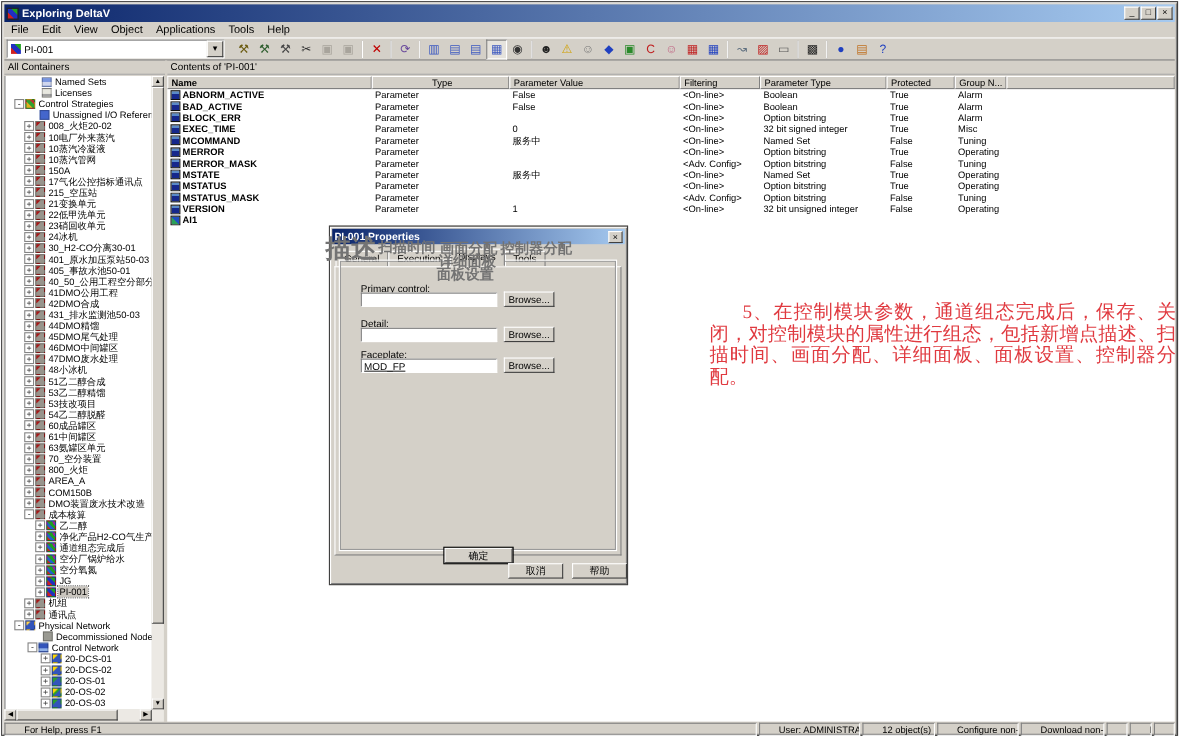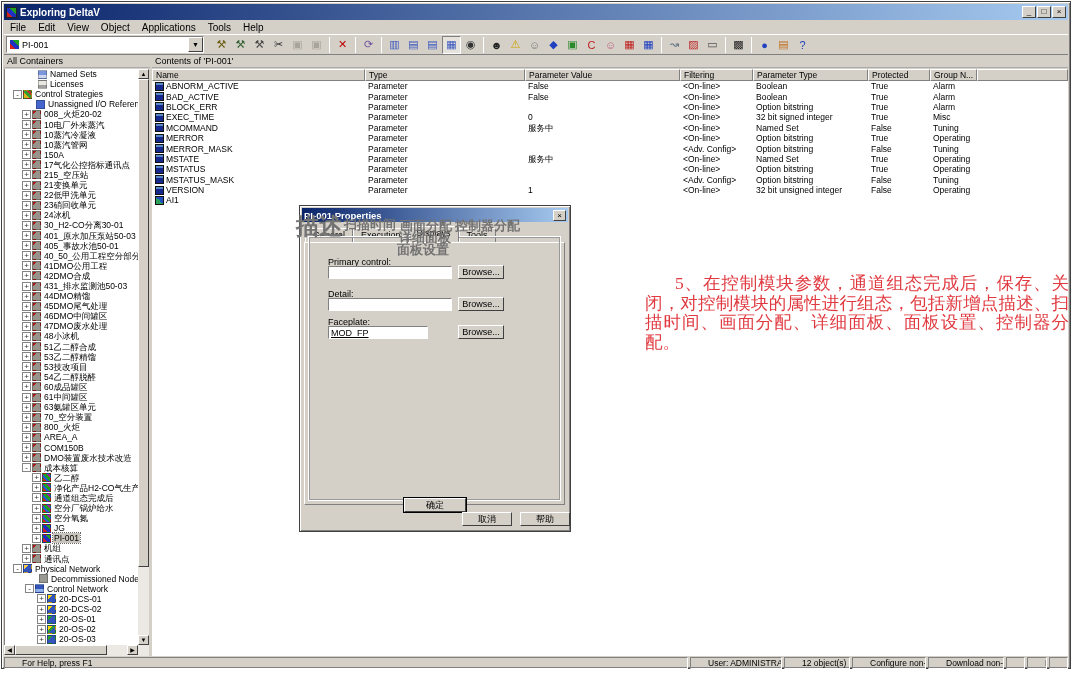--- a/index.html
+++ b/index.html
@@ -69,21 +69,21 @@
   .hthumb{width:92px;height:10px;background:#d4d0c8;border:1px solid;border-color:#fff #404040 #404040 #fff;}
   .divider{position:absolute;left:148px;top:53px;width:2px;height:601px;background:#d4d0c8;}
   
   .list-panel{position:absolute;left:150px;top:67px;right:2px;height:587px;background:#fff;overflow:hidden;}
   .lv-header{display:flex;height:12px;}
   .lv-hcell{background:#d4d0c8;border:1px solid;border-color:#fff #808080 #808080 #fff;
     font-size:8.5px;line-height:10px;padding-left:3px;white-space:nowrap;overflow:hidden;flex-shrink:0;}
   .lv-row{display:flex;height:10.4px;align-items:center;}
   .lv-cell{font-size:8.5px;line-height:10px;padding-left:3px;white-space:nowrap;overflow:hidden;flex-shrink:0;
     display:flex;align-items:center;}
-  .c0{width:213px;}.c1{width:160px;}.c2{width:155px;}.c3{width:73px;}.c4{width:115px;}.c5{width:62px;}.c6{width:47px;}
+  .c0{width:186px;font-weight:bold;}.c1{width:125px;text-align:center;}.c2{width:155px;}.c3{width:73px;}.c4{width:115px;}.c5{width:62px;}.c6{width:47px;}
   .cf{flex:1;}
   .row-icon{width:9px;height:9px;margin-right:2px;flex-shrink:0;}
   .row-icon.param{background:linear-gradient(#5a8ac8 30%,#16288c 30%);border:1px solid #111;}
   .row-icon.block{background:linear-gradient(45deg,#2aa05a 50%,#2050c0 50%);border:1px solid #111;}
   
   .statusbar{position:absolute;left:2px;top:654px;right:2px;height:13px;display:flex;align-items:stretch;
     padding-top:1px;gap:2px;}
   .spanel{border:1px solid;border-color:#808080 #fff #fff #808080;font-size:8.5px;line-height:10px;
     padding-left:17px;white-space:nowrap;overflow:hidden;}
   
@@ -731,21 +731,21 @@
 
     <div class="dlg-label" style="left:28px;top:51px;">Primary control:</div>
     <input class="dlg-input" style="left: 28px; top: 60px; width: 124px;" value="">
     <button class="btn" style="left:158px;top:59px;width:46px;">Browse...</button>
 
     <div class="dlg-label" style="left:28px;top:83px;">Detail:</div>
     <input class="dlg-input" style="left: 28px; top: 92px; width: 124px;" value="">
     <button class="btn" style="left:158px;top:91px;width:46px;">Browse...</button>
 
     <div class="dlg-label" style="left:28px;top:111px;">Faceplate:</div>
-    <input class="dlg-input" style="left: 28px; top: 120px; width: 100px; text-decoration: underline;" value="MOD_FP">
+    <input class="dlg-input" style="left: 28px; top: 120px; width: 124px; text-decoration: underline;" value="MOD_FP">
     <button class="btn" style="left:158px;top:119px;width:46px;">Browse...</button>
 
     <button class="btn default" style="left:104px;top:292px;width:62px;">确定</button>
     <button class="btn" style="left:162px;top:306px;width:50px;">取消</button>
     <button class="btn" style="left:220px;top:306px;width:50px;">帮助</button>
   </div>
 
   <div class="anno big" style="left:296px;top:211px;">描述</div>
   <div class="anno small" style="left:344px;top:216px;">扫描时间</div>
   <div class="anno small" style="left:400px;top:217px;">画面分配</div>

